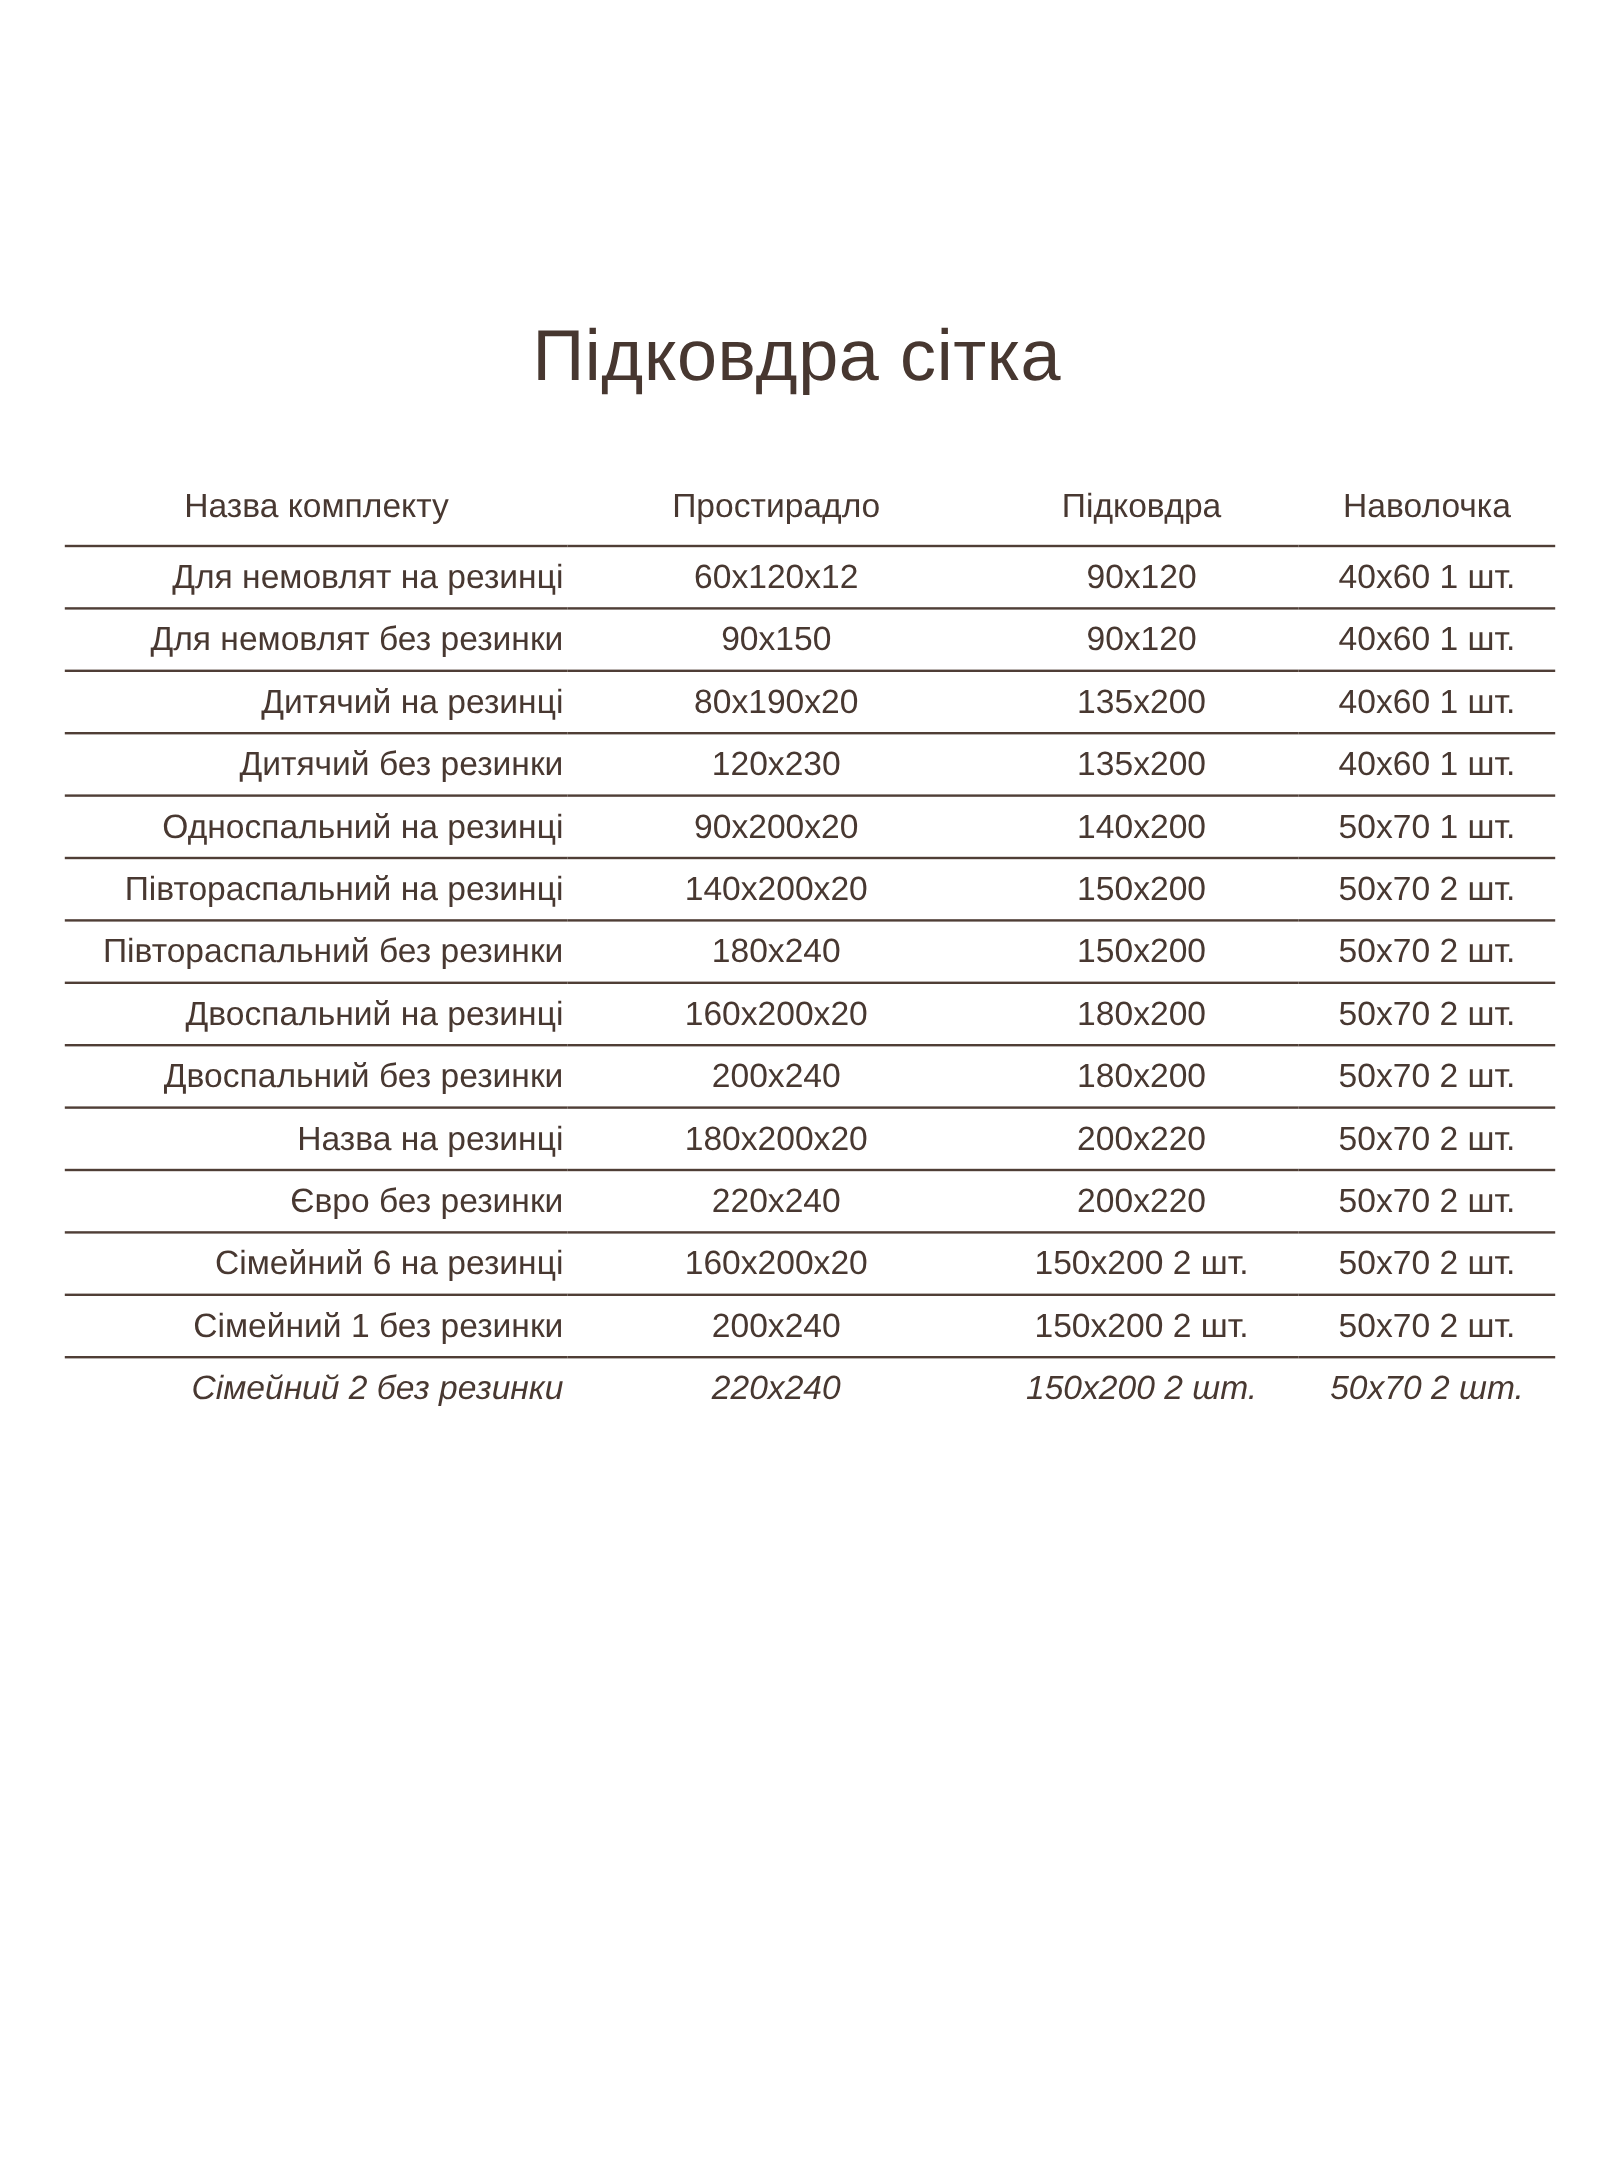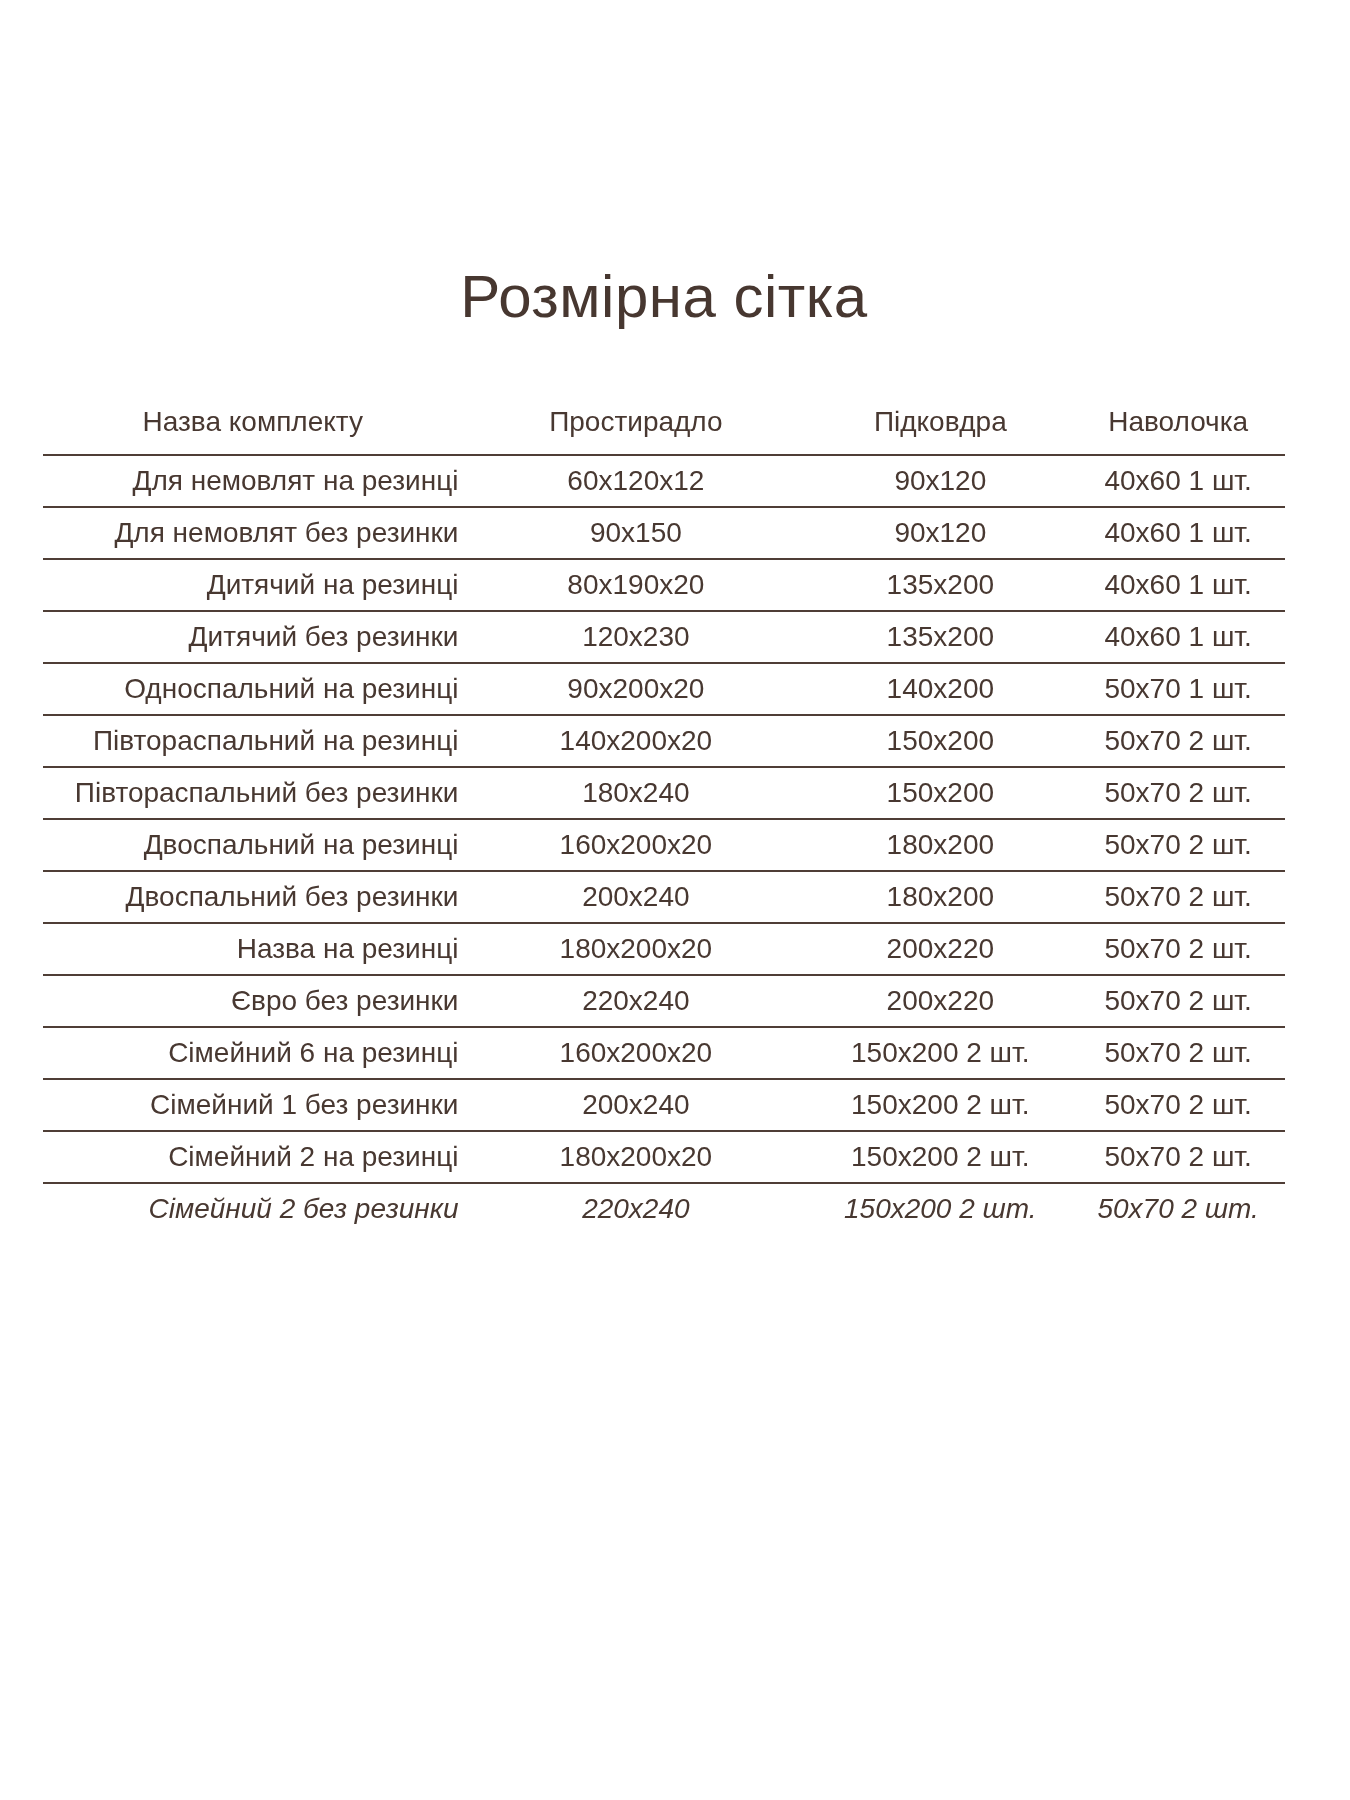--- a/index.html
+++ b/index.html
@@ -23,21 +23,21 @@
     width: 1242px;
     margin: 0;
     text-align: center;
     font-size: 60px;
     font-weight: 400;
     letter-spacing: 0.5px;
     color: #473730;
   }
   .table-wrap {
     position: absolute;
-    left: 43px;
+    left: 54px;
     top: 392px;
     width: 1242px;
   }
   table {
     width: 100%;
     border-collapse: collapse;
     table-layout: fixed;
     font-size: 28px;
     color: #483831;
   }
@@ -66,21 +66,21 @@
   th.col4 { width: 17%; }
   td.col1 {
     text-align: right;
     padding-left: 18px;
   }
 </style>
 </head>
 <body>
 
 <div class="page">
-  <h1 class="title">Розмірна сітка</h1>
+  <h1 class="title">Підковдра сітка</h1>
 
   <div class="table-wrap">
     <table>
       <thead>
         <tr id="header-row">
             <th class="col1">Назва комплекту</th>
             <th class="col2">Простирадло</th>
             <th class="col3">Підковдра</th>
             <th class="col4">Наволочка</th>
           </tr>
@@ -158,26 +158,20 @@
             <td class="col3">150х200 2 шт.</td>
             <td class="col4">50х70 2 шт.</td>
           </tr>
           <tr>
             <td class="col1">Сімейний 1 без резинки</td>
             <td class="col2">200х240</td>
             <td class="col3">150х200 2 шт.</td>
             <td class="col4">50х70 2 шт.</td>
           </tr>
           <tr>
-            <td class="col1">Сімейний 2 на резинці</td>
-            <td class="col2">180х200х20</td>
-            <td class="col3">150х200 2 шт.</td>
-            <td class="col4">50х70 2 шт.</td>
-          </tr>
-          <tr>
             <td class="col1">Сімейний 2 без резинки</td>
             <td class="col2">220х240</td>
             <td class="col3">150х200 2 шт.</td>
             <td class="col4">50х70 2 шт.</td>
           </tr>
         </tbody>
     </table>
   </div>
 </div>
 

